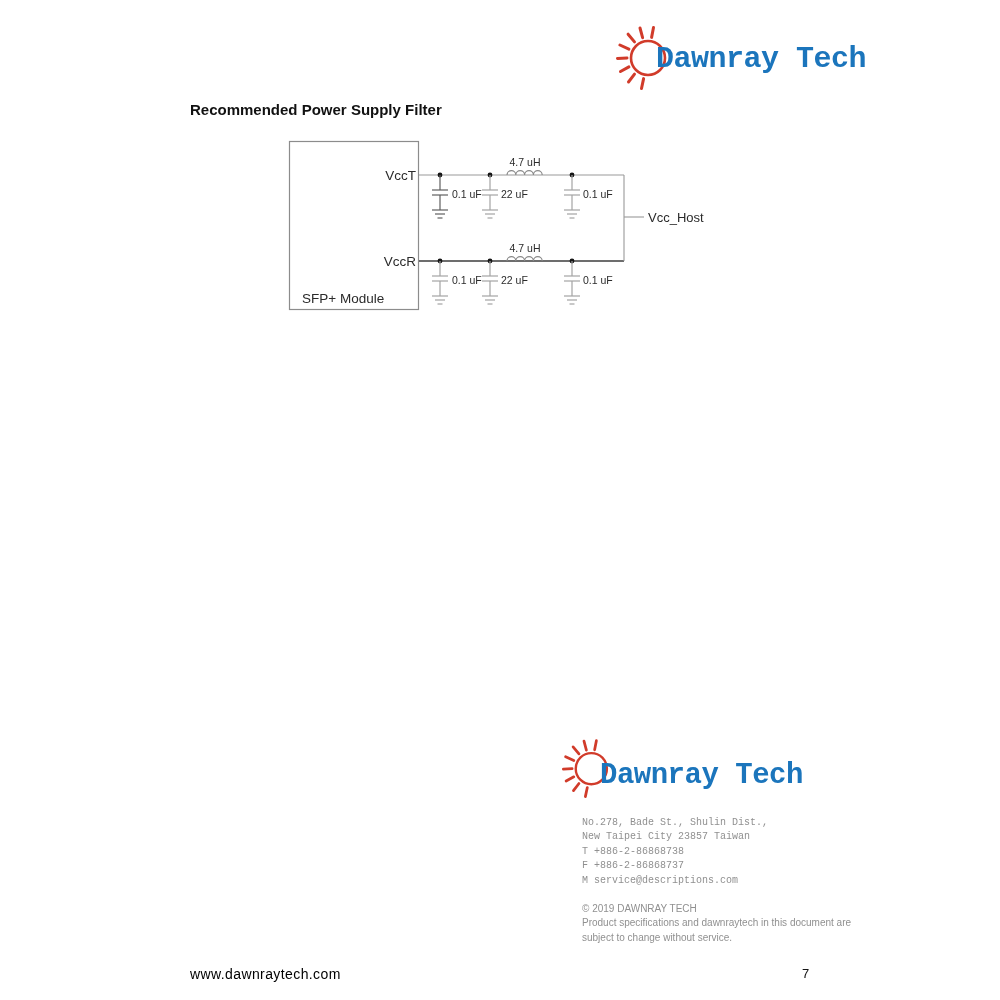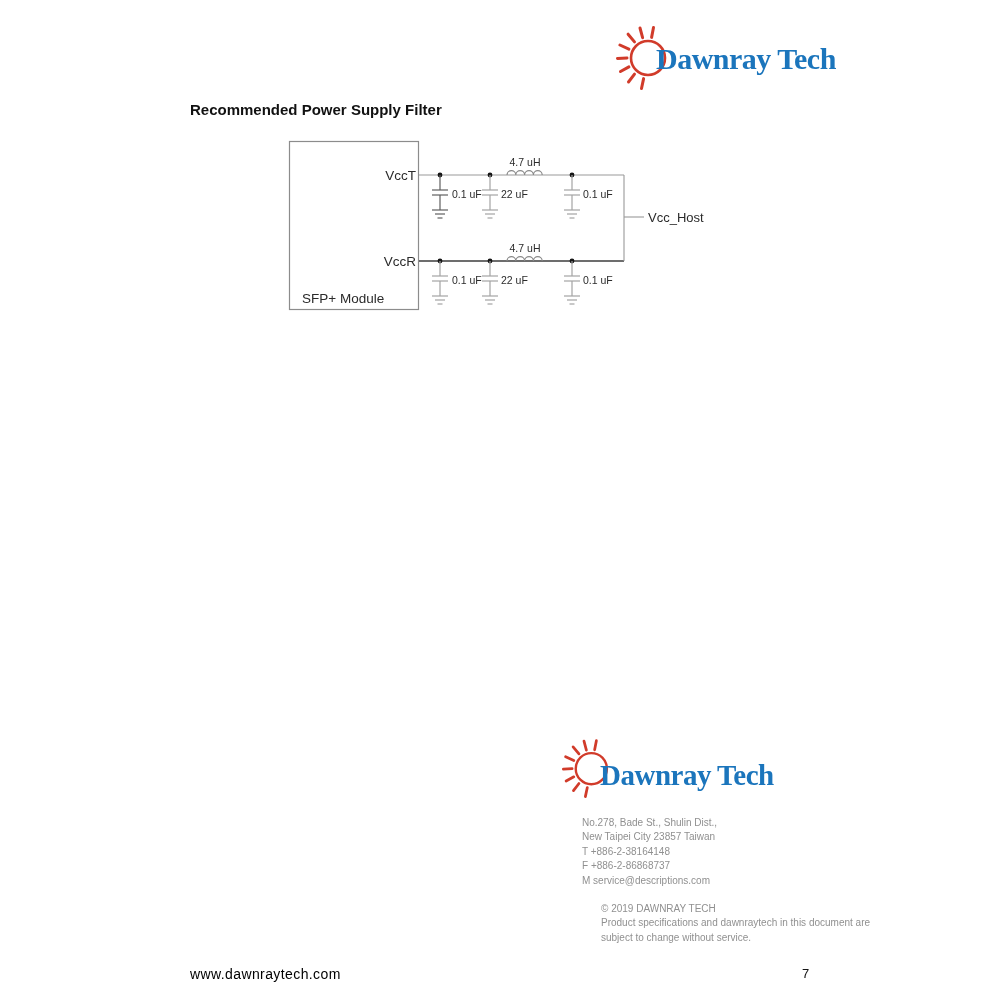--- a/index.html
+++ b/index.html
@@ -5,38 +5,38 @@
   html,body{margin:0;padding:0;background:#ffffff;}
   .page{
     position:relative;width:1000px;height:1000px;background:#ffffff;
     font-family:"Liberation Sans",sans-serif;overflow:hidden;color:#1a1a1a;
   }
   
   .logo{position:absolute;}
   .logo svg{display:block;}
   .logo-text{
     position:absolute;line-height:1;white-space:nowrap;
-    font-family:Liberation Serif, serif;font-weight:bold;color:#1b75bc;letter-spacing:-0.5px;
+    font-family:Liberation Mono, monospace;font-weight:bold;color:#1b75bc;letter-spacing:-0.5px;
   }
   .logo-top{left:616px;top:14px;width:240px;height:82px;}
   .logo-top .logo-text{left:40px;top:30px;font-size:30px;}
   .logo-footer{left:562px;top:728px;width:240px;height:78px;}
   .logo-footer .logo-text{left:38px;top:33px;font-size:29px;}
   
   .doc-title{
     position:absolute;left:190px;top:101px;font-size:15px;font-weight:bold;color:#111;
   }
   
   .diagram{position:absolute;left:285px;top:135px;}
   .diagram text{font-family:"Liberation Sans",sans-serif;fill:#2b2b2b;}
   
-  .contact-block{position:absolute;left:582px;top:816px;font-size:10px;color:#909090;}
+  .contact-block{position:absolute;left:582px;top:816px;font-size:10px;color:#909090;font-family:Liberation Mono, monospace;}
   .contact-block div{line-height:14.4px;}
   .legal-block{position:absolute;left:582px;top:902px;font-size:10px;color:#909090;}
-  .legal-block div{line-height:14.4px;margin-left:19px;}
+  .legal-block div{line-height:14.4px;}
   
   .footer-url{position:absolute;left:190px;top:966px;font-size:14px;letter-spacing:0.4px;color:#000000;}
   .page-number{position:absolute;left:802px;top:966px;font-size:13px;color:#151515;}
 </style>
 </head>
 <body>
 
 <div class="page">
 
   <div class="logo logo-top">
@@ -180,21 +180,21 @@
         <line x1="27.6" y1="64.6" x2="25.5" y2="74.5"></line>
       </g>
       <circle cx="32" cy="44" r="17" fill="none" stroke="#d13b2a" stroke-width="2.6"></circle>
     </svg>
     <span class="logo-text">Dawnray Tech</span>
   </div>
 
   <div class="contact-block">
     <div>No.278, Bade St., Shulin Dist.,</div>
     <div>New Taipei City 23857 Taiwan</div>
-    <div>T +886-2-38164148</div>
+    <div>T +886-2-86868738</div>
     <div>F +886-2-86868737</div>
     <div>M service@descriptions.com</div>
   </div>
 
   <div class="legal-block">
     <div>© 2019 DAWNRAY TECH</div>
     <div>Product specifications and dawnraytech in this document are</div>
     <div>subject to change without service.</div>
   </div>
 

